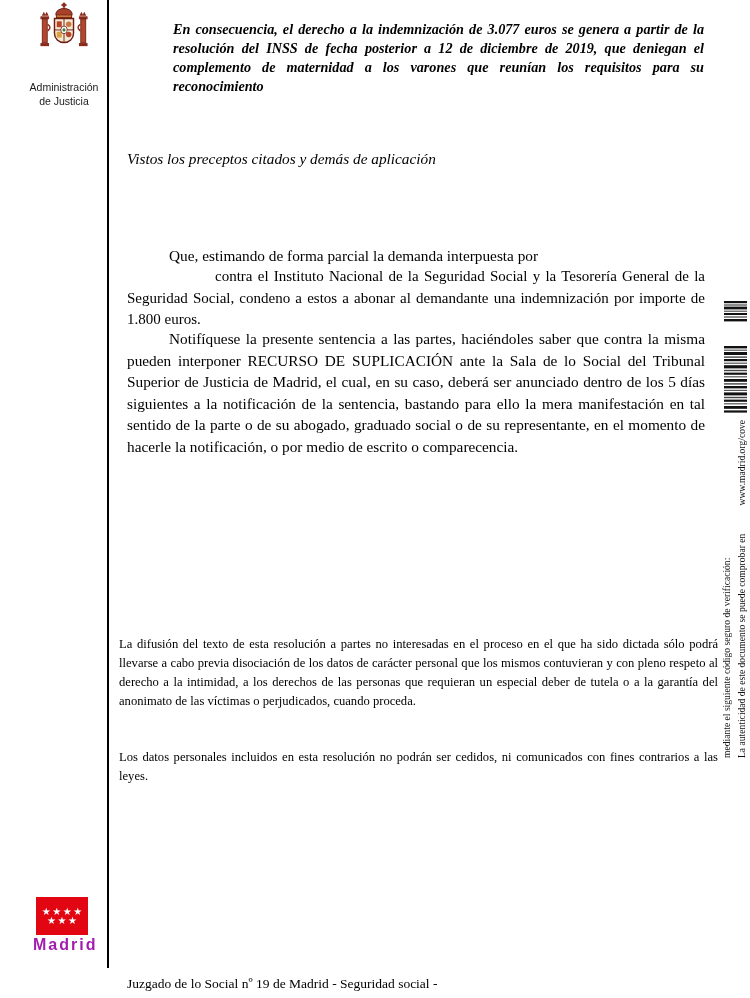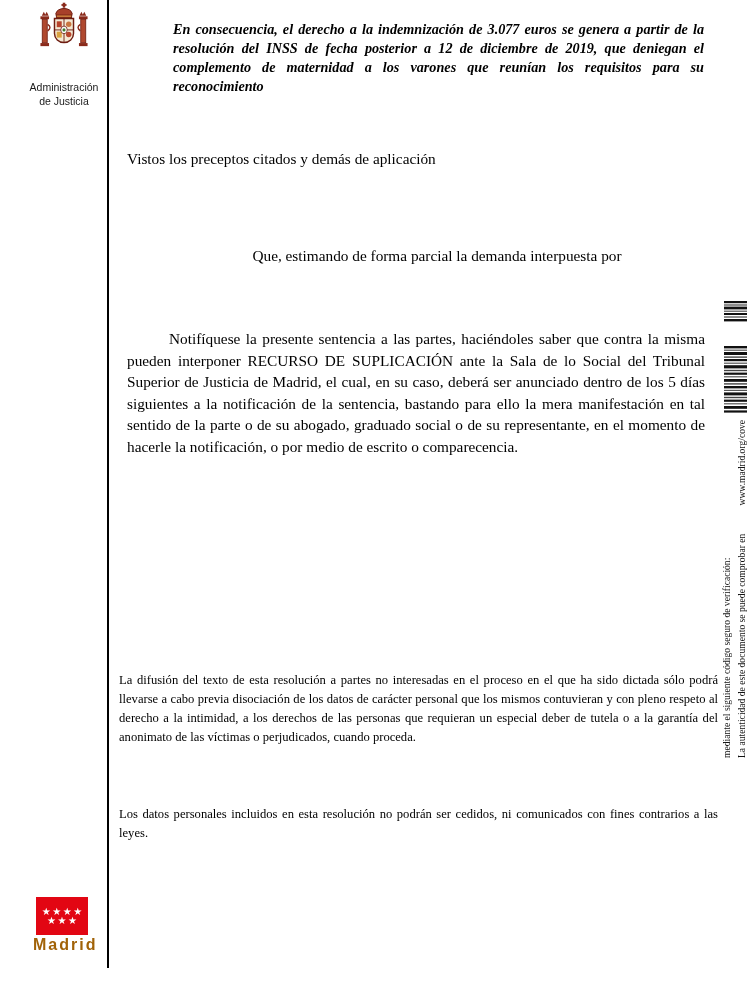--- a/index.html
+++ b/index.html
@@ -40,42 +40,41 @@
     font-size:15.3px;line-height:21.5px;
     text-align:justify;
   }
   .indent{text-indent:42px;}
   .intro-italic{
     position:absolute;left:173px;width:531px;top:20px;
     font-size:14.2px;line-height:19px;
     font-weight:bold;font-style:italic;
     text-align:justify;
   }
-  .vistos{top:148px;text-align:left;}
+  .vistos{top:148px;text-align:left;font-style:italic;}
   .fallo-heading{
     top:203px;
     text-align:center;
     font-weight:bold;
     font-size:16px;
     text-decoration:underline;
     text-underline-offset:2px;
     letter-spacing:.5px;
   }
-  .fallo-intro{top:245px;text-align:center;}
+  .fallo-intro{top:245px;text-align:left;}
   .fallo-body{top:266px;text-indent:88px;font-size:15px;}
   .notification{top:328px;}
   .closing{top:526px;text-indent:57px;text-align:left;}
   .privacy{
     position:absolute;left:119px;width:599px;
     font-size:12.6px;line-height:19px;
     text-align:justify;
-    margin-top:36px;
   }
   .privacy-1{top:635px;}
-  .privacy-2{top:769px;}
+  .privacy-2{top:748px;}
   
   .barcode{position:absolute;left:724px;width:23px;}
   .barcode-top{top:301px;height:22px;}
   .barcode-bottom{top:346px;height:68px;}
   .barcode svg{display:block;width:100%;height:100%;}
   .verify-text{
     position:absolute;left:721px;top:758px;
     width:338px;height:27px;
     transform:rotate(-90deg);
     transform-origin:0 0;
@@ -90,21 +89,21 @@
     display:flex;flex-direction:column;align-items:center;justify-content:center;
   }
   .flag-stars{
     color:#fff;font-size:10px;line-height:9px;letter-spacing:1.5px;
     font-family:"DejaVu Sans", sans-serif;
     text-indent:1.5px;
   }
   .madrid-label{
     position:absolute;left:33px;top:936px;width:60px;
     font-family:"Liberation Sans", sans-serif;
-    font-weight:bold;font-size:16px;letter-spacing:2px;color:#a16207;
+    font-weight:bold;font-size:16px;letter-spacing:2px;color:#a21caf;
     text-align:center;
   }
   .footer-court-line{
     position:absolute;left:127px;top:976px;
     font-size:13.5px;color:#000;
   }
 </style>
 </head>
 <body>
 
@@ -149,20 +148,21 @@
 
   <div class="vertical-rule"></div>
 
   <p class="intro-italic">En consecuencia, el derecho a la indemnización de 3.077 euros se genera a partir de la resolución del INSS de fecha posterior a 12 de diciembre de 2019, que deniegan el complemento de maternidad a los varones que reunían los requisitos para su reconocimiento</p>
 
   <p class="col para vistos">Vistos los preceptos citados y demás de aplicación</p>
 
 
   <p class="col para indent fallo-intro">Que, estimando de forma parcial la demanda interpuesta por</p>
 
+  <p class="col para fallo-body">contra el Instituto Nacional de la Seguridad Social y la Tesorería General de la Seguridad Social, condeno a estos a abonar al demandante una indemnización por importe de 1.800 euros.</p>
 
   <p class="col para indent notification">Notifíquese la presente sentencia a las partes, haciéndoles saber que contra la misma pueden interponer RECURSO DE SUPLICACIÓN ante la Sala de lo Social del Tribunal Superior de Justicia de Madrid, el cual, en su caso, deberá ser anunciado dentro de los 5 días siguientes a la notificación de la sentencia, bastando para ello la mera manifestación en tal sentido de la parte o de su abogado, graduado social o de su representante, en el momento de hacerle la notificación, o por medio de escrito o comparecencia.</p>
 
 
   <p class="privacy privacy-1">La difusión del texto de esta resolución a partes no interesadas en el proceso en el que ha sido dictada sólo podrá llevarse a cabo previa disociación de los datos de carácter personal que los mismos contuvieran y con pleno respeto al derecho a la intimidad, a los derechos de las personas que requieran un especial deber de tutela o a la garantía del anonimato de las víctimas o perjudicados, cuando proceda.</p>
 
   <p class="privacy privacy-2">Los datos personales incluidos en esta resolución no podrán ser cedidos, ni comunicados con fines contrarios a las leyes.</p>
 
   <div class="barcode barcode-top">
     <svg viewBox="0 0 23 22" preserveAspectRatio="none" aria-hidden="true">
@@ -207,14 +207,15 @@
     </div>
     <div>mediante el siguiente código seguro de verificación:</div>
   </div>
 
   <div class="madrid-flag">
     <div class="flag-stars">★★★★</div>
     <div class="flag-stars">★★★</div>
   </div>
   <div class="madrid-label">Madrid</div>
 
+  <div class="footer-court-line">Juzgado de lo Social nº 19 de Madrid - Seguridad social -</div>
 
 </div>
 
 </body></html>

